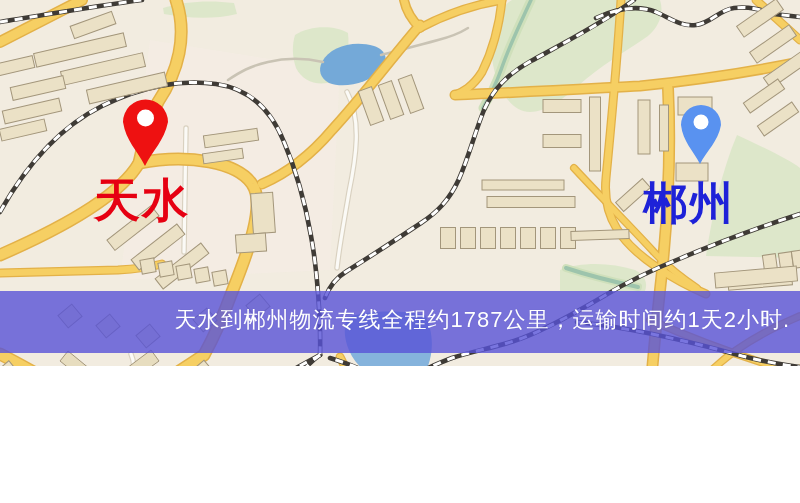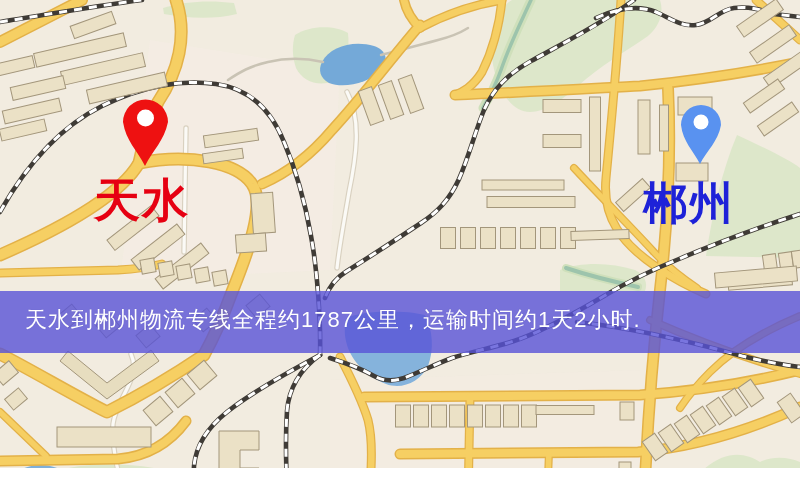--- a/index.html
+++ b/index.html
@@ -1,21 +1,21 @@
 <!DOCTYPE html>
 <html><head>
 <meta charset="utf-8">
 <style>
   html,body{margin:0;padding:0;background:#fff;}
-  #stage{position:relative;width:800px;height:468px;overflow:hidden;
+  #stage{position:relative;width:800px;height:366px;overflow:hidden;
          font-family:"Liberation Sans","DejaVu Sans",sans-serif;}
   #map-svg{position:absolute;left:0;top:0;}
   .banner{position:absolute;left:0;top:291px;width:800px;height:62px;
           background:rgba(87,83,215,0.80);display:flex;align-items:center;
-          box-sizing:border-box;padding:0 10px 5px 25px;}
+          box-sizing:border-box;padding:0 10px 5px 25px;justify-content:flex-end;}
   .banner span{color:#ffffff;font-size:22px;letter-spacing:1px;white-space:nowrap;
                text-shadow:0 0 1px rgba(60,60,160,.35);}
   .city-label{font-weight:bold;font-family:"Liberation Serif","DejaVu Serif",serif;}
 </style>
 </head>
 <body>
 
 <div id="stage">
 <svg id="map-svg" width="800" height="503" viewBox="0 0 800 503">
 

